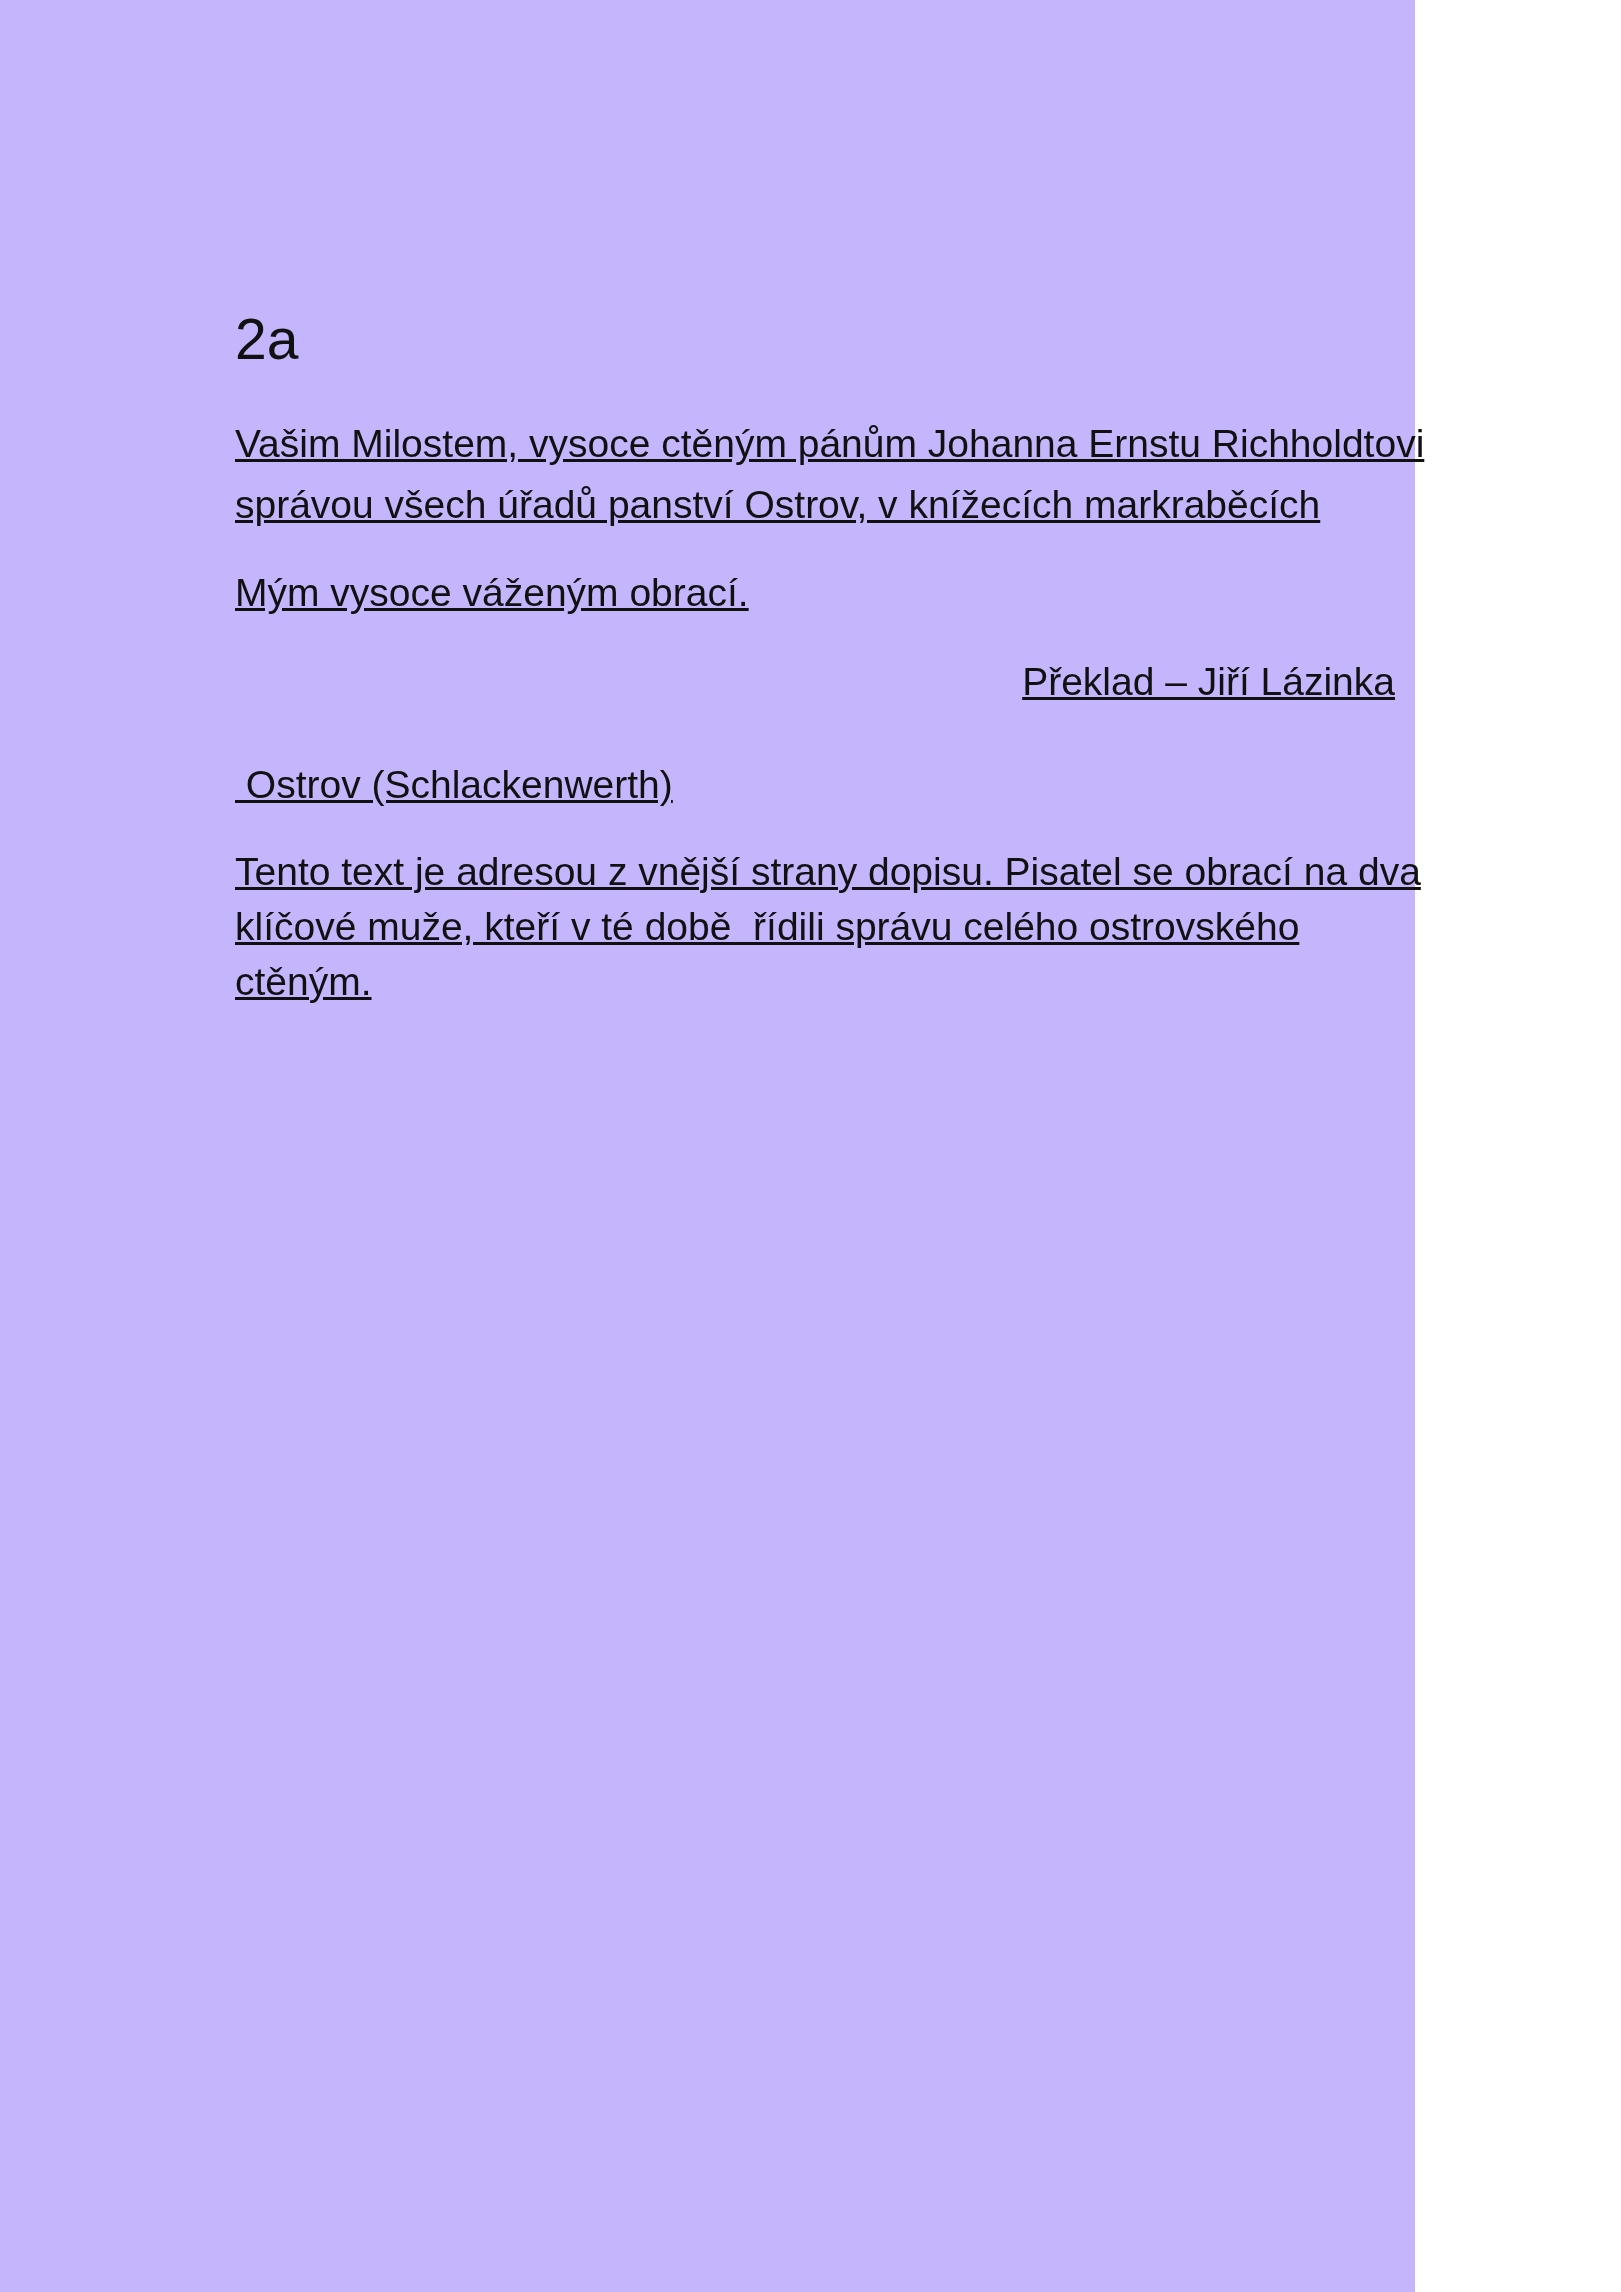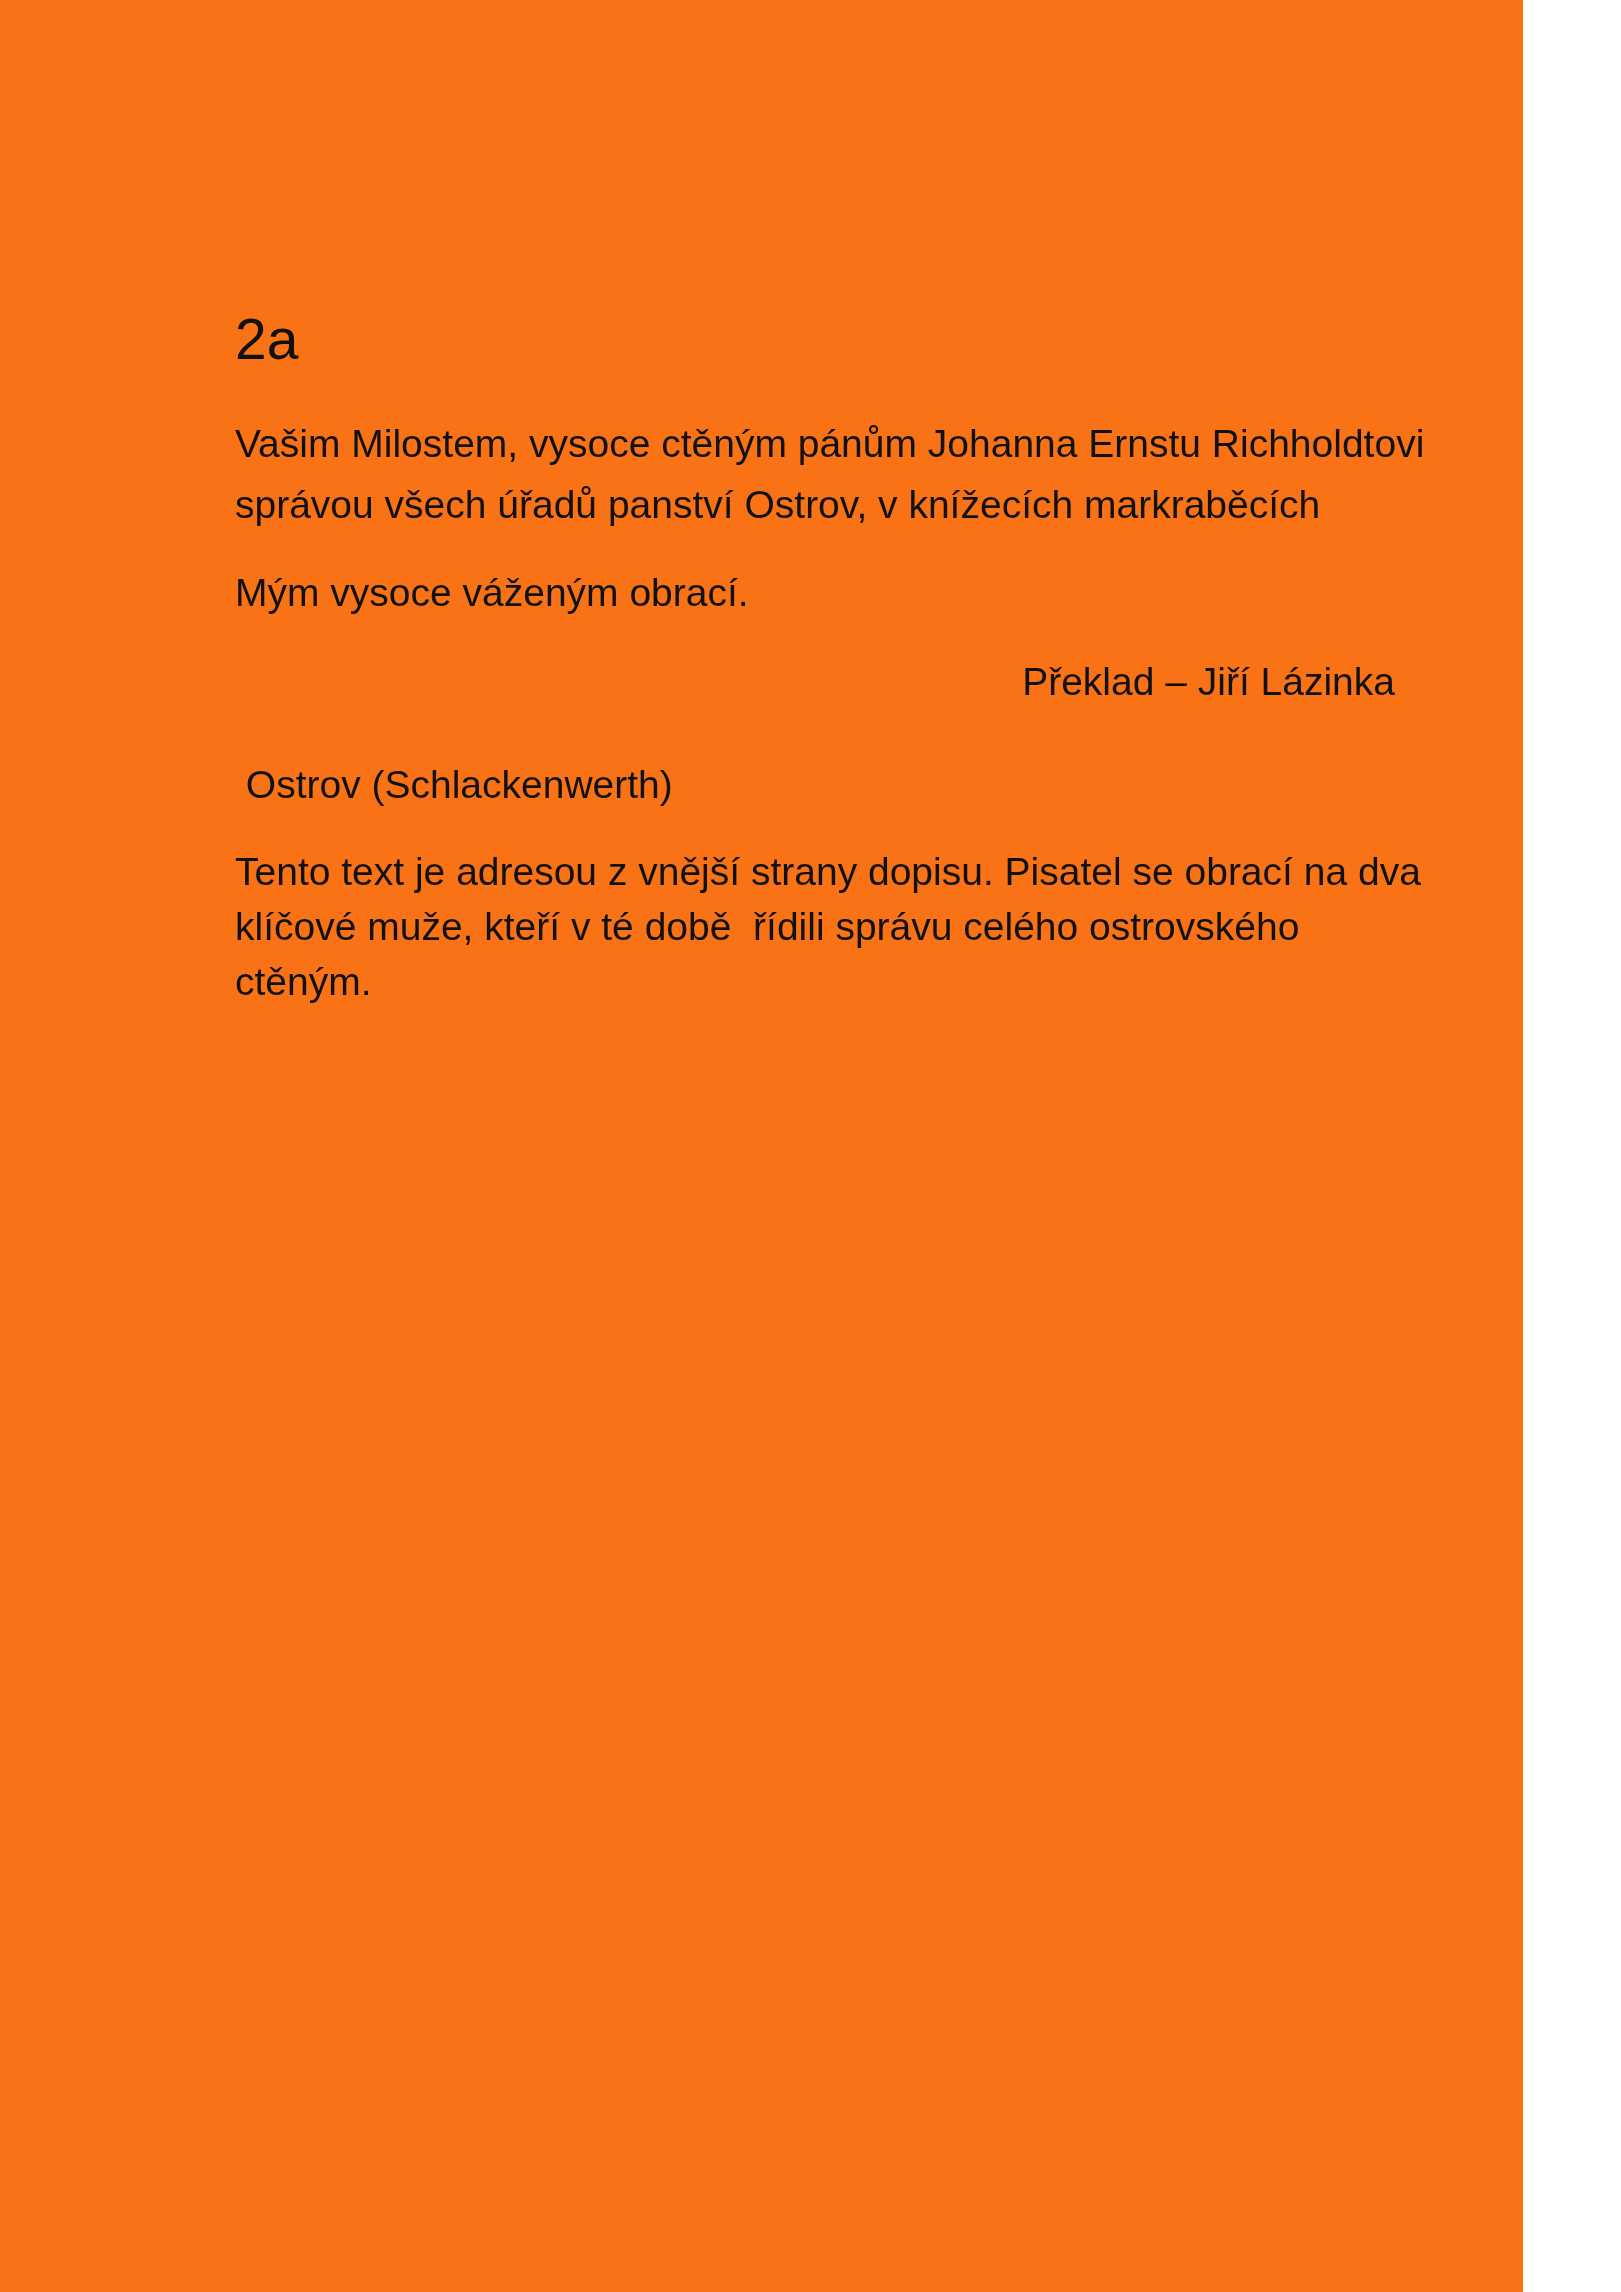--- a/index.html
+++ b/index.html
@@ -9,39 +9,40 @@
   }
   body {
     width: 1621px;
     height: 2293px;
     font-family: "Liberation Sans", sans-serif;
     color: #111111;
     overflow: hidden;
   }
   .page {
     box-sizing: border-box;
-    width: 1523px;
+    width: 1415px;
     height: 2293px;
     padding: 311px 0 0 235px;
-    background: #f97316;
+    background: #c4b5fd;
   }
   .heading {
     font-size: 57px;
     line-height: 57px;
     font-weight: 400;
     margin: 0 0 45px 0;
     letter-spacing: 0;
   }
   .para {
     margin: 0;
     font-size: 39px;
     font-weight: 400;
   }
   .line {
     white-space: pre;
+    text-decoration: underline;
   }
   .p-address  { line-height: 61px; margin-bottom: 27.4px; }
   .p-salute   { line-height: 61px; margin-bottom: 27.4px; }
   .p-place    { line-height: 61px; margin-bottom: 29px; }
   .p-translator {
     line-height: 61px;
     width: 1160px;
     text-align: right;
     margin-bottom: 42px;
   }

